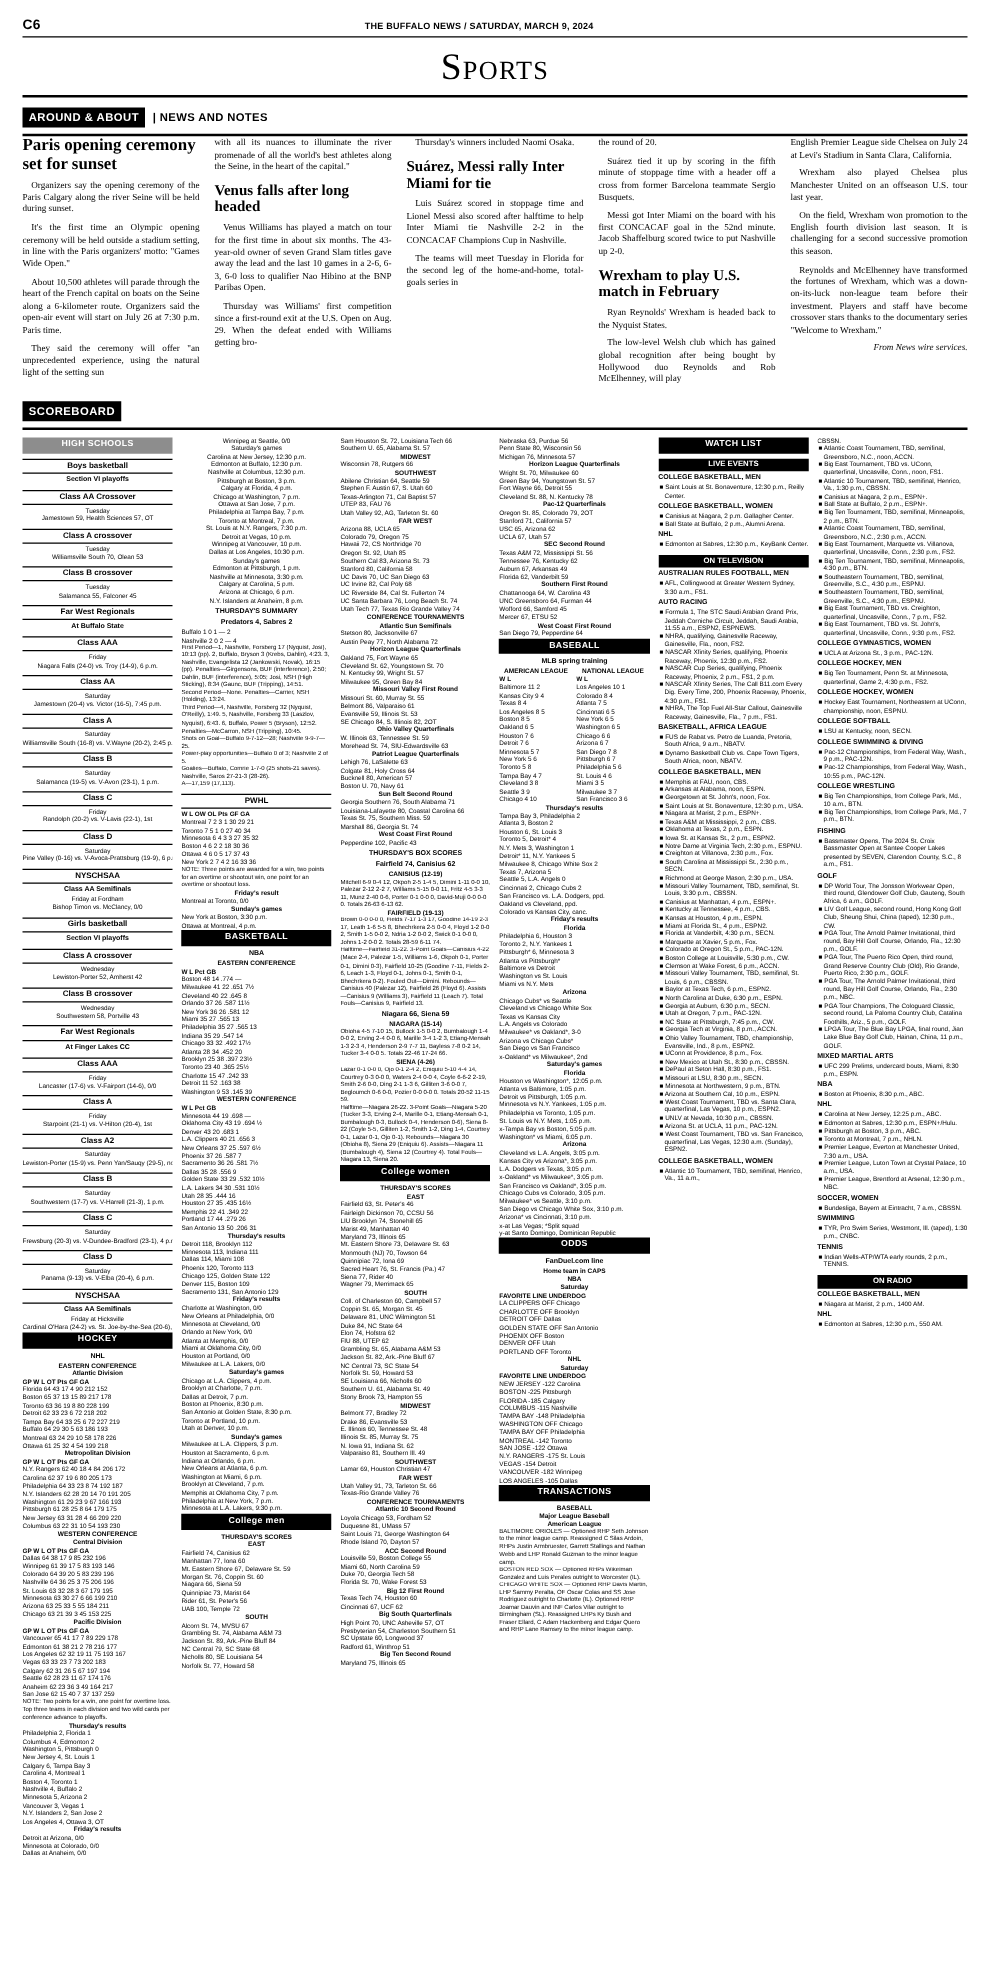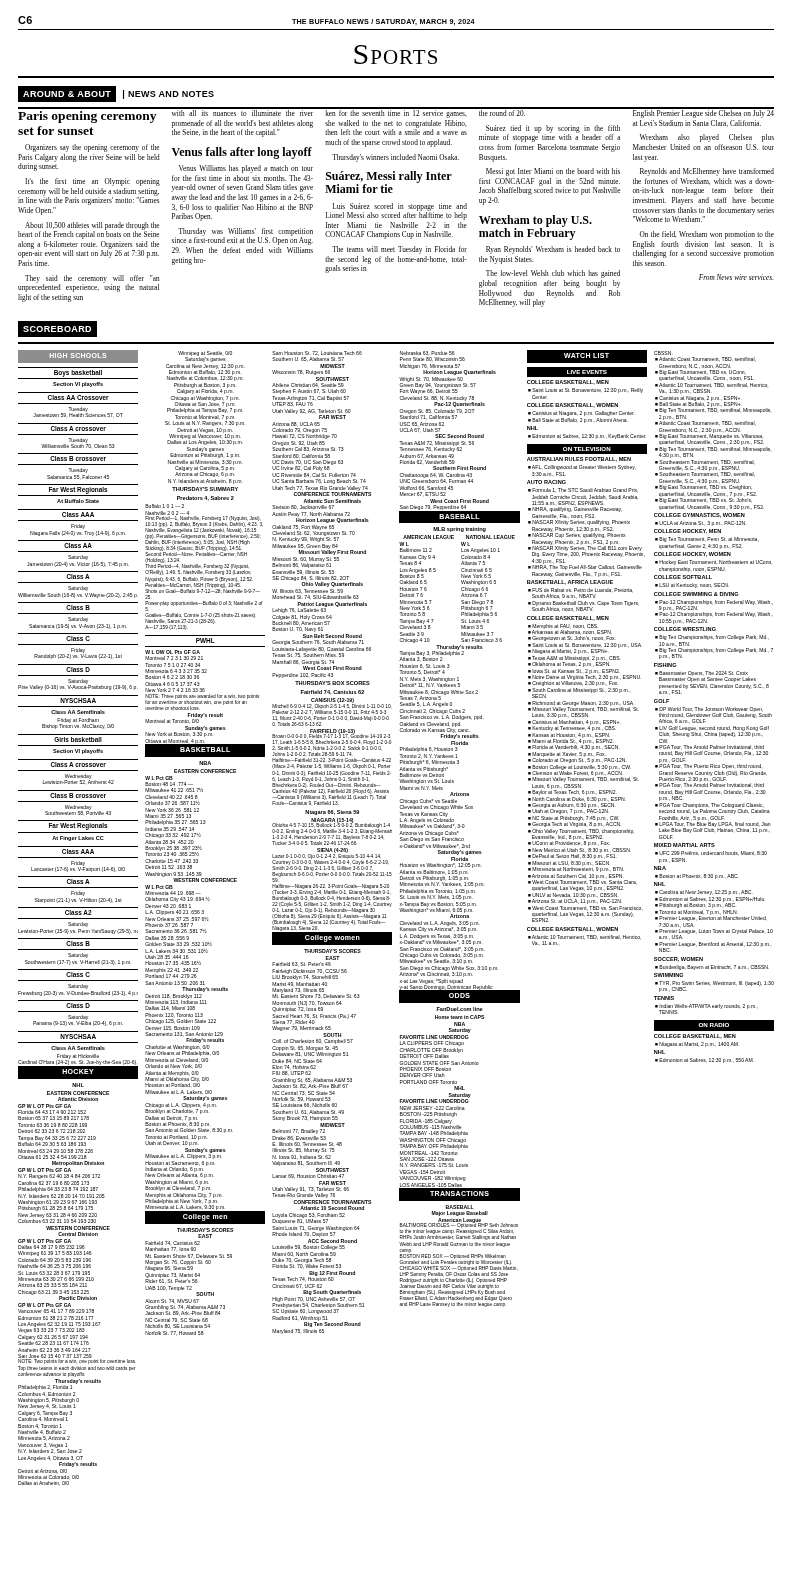--- a/index.html
+++ b/index.html
@@ -128,44 +128,43 @@
   <div class="top-cols" id="top-cols">
       <div>
         <h2>Paris opening ceremony set for sunset</h2>
         <p>Organizers say the opening ceremony of the Paris Calgary along the river Seine will be held during sunset.</p>
         <p>It's the first time an Olympic opening ceremony will be held outside a stadium setting, in line with the Paris organizers' motto: "Games Wide Open."</p>
         <p>About 10,500 athletes will parade through the heart of the French capital on boats on the Seine along a 6-kilometer route. Organizers said the open-air event will start on July 26 at 7:30 p.m. Paris time.</p>
         <p>They said the ceremony will offer "an unprecedented experience, using the natural light of the setting sun</p>
       </div>
       <div>
         <p class="first">with all its nuances to illuminate the river promenade of all the world's best athletes along the Seine, in the heart of the capital."</p>
-        <h3>Venus falls after long layoff</h3>
+        <h3>Venus falls after long headed</h3>
         <p>Venus Williams has played a match on tour for the first time in about six months. The 43-year-old owner of seven Grand Slam titles gave away the lead and the last 10 games in a 2-6, 6-3, 6-0 loss to qualifier Nao Hibino at the BNP Paribas Open.</p>
         <p>Thursday was Williams' first competition since a first-round exit at the U.S. Open on Aug. 29. When the defeat ended with Williams getting bro-</p>
       </div>
       <div>
-        <p class="first">ken for the seventh time in 12 service games, she walked to the net to congratulate Hibino, then left the court with a smile and a wave as much of the sparse crowd stood to applaud.</p>
         <p>Thursday's winners included Naomi Osaka.</p>
         <h3>Suárez, Messi rally Inter Miami for tie</h3>
         <p>Luis Suárez scored in stoppage time and Lionel Messi also scored after halftime to help Inter Miami tie Nashville 2-2 in the CONCACAF Champions Cup in Nashville.</p>
         <p>The teams will meet Tuesday in Florida for the second leg of the home-and-home, total-goals series in</p>
       </div>
       <div>
         <p class="first">the round of 20.</p>
         <p>Suárez tied it up by scoring in the fifth minute of stoppage time with a header off a cross from former Barcelona teammate Sergio Busquets.</p>
         <p>Messi got Inter Miami on the board with his first CONCACAF goal in the 52nd minute. Jacob Shaffelburg scored twice to put Nashville up 2-0.</p>
         <h3>Wrexham to play U.S. match in February</h3>
         <p>Ryan Reynolds' Wrexham is headed back to the Nyquist States.</p>
         <p>The low-level Welsh club which has gained global recognition after being bought by Hollywood duo Reynolds and Rob McElhenney, will play</p>
       </div>
       <div>
         <p class="first">English Premier League side Chelsea on July 24 at Levi's Stadium in Santa Clara, California.</p>
         <p>Wrexham also played Chelsea plus Manchester United on an offseason U.S. tour last year.</p>
+        <p>On the field, Wrexham won promotion to the English fourth division last season. It is challenging for a second successive promotion this season.</p>
         <p>Reynolds and McElhenney have transformed the fortunes of Wrexham, which was a down-on-its-luck non-league team before their investment. Players and staff have become crossover stars thanks to the documentary series "Welcome to Wrexham."</p>
-        <p>On the field, Wrexham won promotion to the English fourth division last season. It is challenging for a second successive promotion this season.</p>
         <p class="italic-end">From News wire services.</p>
       </div>
     </div>
 
   <div class="sec-row">
     <span class="sec-bar">SCOREBOARD</span>
   </div>
   <div class="sec-rule" style="margin-bottom:6px"></div>
 
   <div class="score-wrap">

